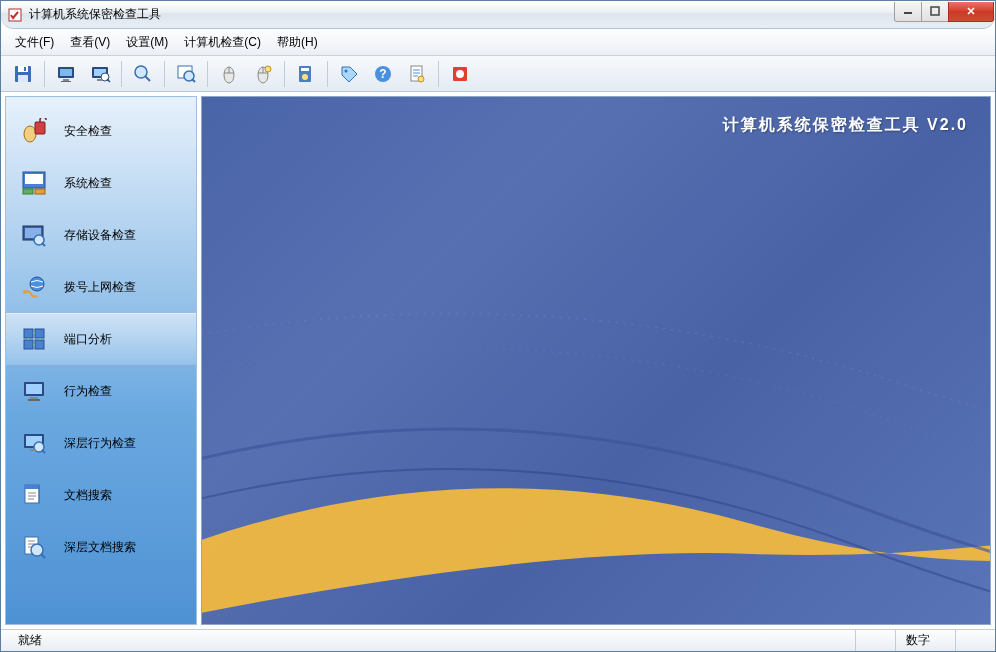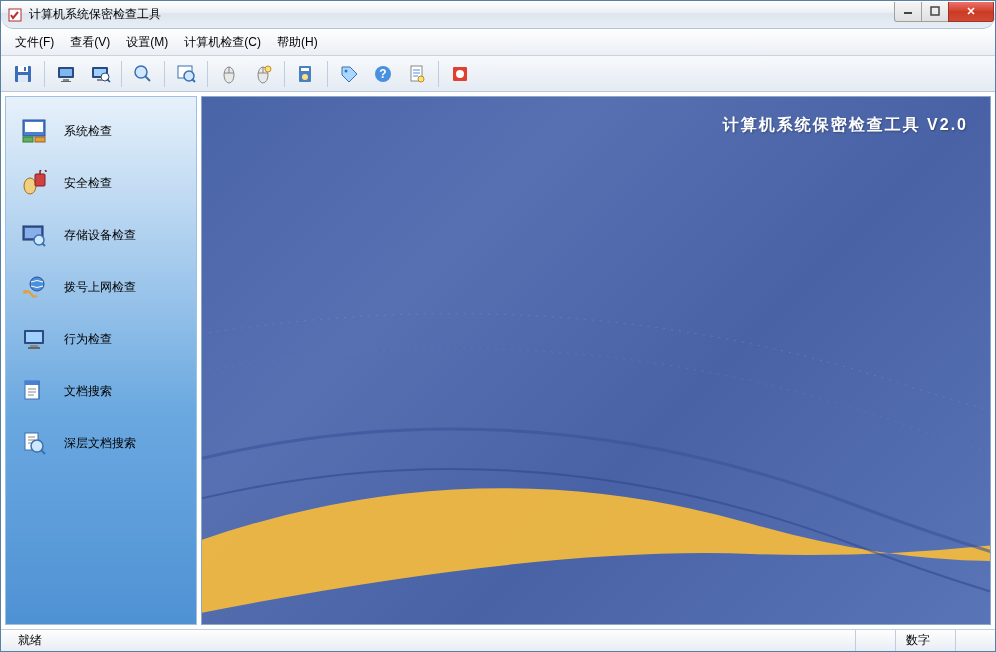--- a/index.html
+++ b/index.html
@@ -273,43 +273,43 @@
     </div>
   </div>
 
   <div class="body-area">
 
     <div class="sidebar">
 
       <div class="sb-item">
         <span class="sb-icon">
           <svg width="26" height="26" viewBox="0 0 26 26">
+              <ellipse cx="9" cy="16" rx="6" ry="8" fill="#f0d080" stroke="#a07020"></ellipse>
+              <rect x="14" y="4" width="10" height="12" fill="#d04040" stroke="#802020" rx="1"></rect>
+              <path d="M19 4v-2a3 3 0 016 0" fill="none" stroke="#802020" stroke-width="1.5"></path>
+            </svg>
+        </span>
+        <span class="sb-label">安全检查</span>
+      </div>
+
+      <div class="sb-item">
+        <span class="sb-icon">
+          <svg width="26" height="26" viewBox="0 0 26 26">
               <rect x="2" y="2" width="22" height="16" fill="#4a80d0" stroke="#2a5090"></rect>
               <rect x="4" y="4" width="18" height="10" fill="#fff"></rect>
               <rect x="2" y="19" width="10" height="5" fill="#60b060" stroke="#308030"></rect>
               <rect x="14" y="19" width="10" height="5" fill="#e0a040" stroke="#a06020"></rect>
             </svg>
         </span>
         <span class="sb-label">系统检查</span>
       </div>
 
       <div class="sb-item">
         <span class="sb-icon">
           <svg width="26" height="26" viewBox="0 0 26 26">
-              <ellipse cx="9" cy="16" rx="6" ry="8" fill="#f0d080" stroke="#a07020"></ellipse>
-              <rect x="14" y="4" width="10" height="12" fill="#d04040" stroke="#802020" rx="1"></rect>
-              <path d="M19 4v-2a3 3 0 016 0" fill="none" stroke="#802020" stroke-width="1.5"></path>
-            </svg>
-        </span>
-        <span class="sb-label">安全检查</span>
-      </div>
-
-      <div class="sb-item">
-        <span class="sb-icon">
-          <svg width="26" height="26" viewBox="0 0 26 26">
               <rect x="2" y="4" width="20" height="14" fill="#3a60a0" stroke="#203060"></rect>
               <rect x="4" y="6" width="16" height="10" fill="#88b0e8"></rect>
               <circle cx="18" cy="18" r="5" fill="#cfe8ff" stroke="#3a70b0" stroke-width="1.5"></circle>
               <path d="M21 21l3 3" stroke="#3a70b0" stroke-width="2"></path>
             </svg>
         </span>
         <span class="sb-label">存储设备检查</span>
       </div>
 
       <div class="sb-item">
@@ -317,33 +317,57 @@
           <svg width="26" height="26" viewBox="0 0 26 26">
               <circle cx="16" cy="10" r="7" fill="#4a90e0" stroke="#2a5090"></circle>
               <path d="M10 8q6 -3 12 0M10 12q6 3 12 0" stroke="#fff" fill="none"></path>
               <path d="M4 18q4 -2 6 2t6 2" stroke="#e0a040" stroke-width="2" fill="none"></path>
               <circle cx="4" cy="18" r="2" fill="#e0a040"></circle>
             </svg>
         </span>
         <span class="sb-label">拨号上网检查</span>
       </div>
 
+      <div class="sb-item selected">
+        <span class="sb-icon">
+          <svg width="26" height="26" viewBox="0 0 26 26">
+              <rect x="3" y="3" width="9" height="9" fill="#4a80d0" stroke="#2a5090"></rect>
+              <rect x="14" y="3" width="9" height="9" fill="#4a80d0" stroke="#2a5090"></rect>
+              <rect x="3" y="14" width="9" height="9" fill="#4a80d0" stroke="#2a5090"></rect>
+              <rect x="14" y="14" width="9" height="9" fill="#4a80d0" stroke="#2a5090"></rect>
+              <path d="M12 7h2M7 12v2M19 12v2M12 19h2" stroke="#60d060" stroke-width="1.5"></path>
+            </svg>
+        </span>
+        <span class="sb-label">端口分析</span>
+      </div>
 
       <div class="sb-item">
         <span class="sb-icon">
           <svg width="26" height="26" viewBox="0 0 26 26">
               <rect x="3" y="4" width="20" height="14" fill="#2a4a80" rx="1"></rect>
               <rect x="5" y="6" width="16" height="10" fill="#a0d0ff"></rect>
               <rect x="9" y="19" width="8" height="2" fill="#888"></rect>
               <rect x="7" y="21" width="12" height="2" fill="#666"></rect>
             </svg>
         </span>
         <span class="sb-label">行为检查</span>
       </div>
 
+      <div class="sb-item">
+        <span class="sb-icon">
+          <svg width="26" height="26" viewBox="0 0 26 26">
+              <rect x="3" y="4" width="20" height="14" fill="#2a4a80" rx="1"></rect>
+              <rect x="5" y="6" width="16" height="10" fill="#a0d0ff"></rect>
+              <circle cx="18" cy="17" r="5" fill="#cfe8ff" stroke="#3a70b0" stroke-width="1.5"></circle>
+              <path d="M21 20l3 3" stroke="#3a70b0" stroke-width="2"></path>
+              <rect x="9" y="19" width="6" height="2" fill="#888"></rect>
+            </svg>
+        </span>
+        <span class="sb-label">深层行为检查</span>
+      </div>
 
       <div class="sb-item">
         <span class="sb-icon">
           <svg width="26" height="26" viewBox="0 0 26 26">
               <rect x="4" y="3" width="14" height="18" fill="#fff" stroke="#3a70b0"></rect>
               <rect x="4" y="3" width="14" height="4" fill="#4a80d0"></rect>
               <path d="M7 11h8M7 14h8M7 17h6" stroke="#888"></path>
               <path d="M18 3v18" stroke="#3a70b0"></path>
             </svg>
         </span>

